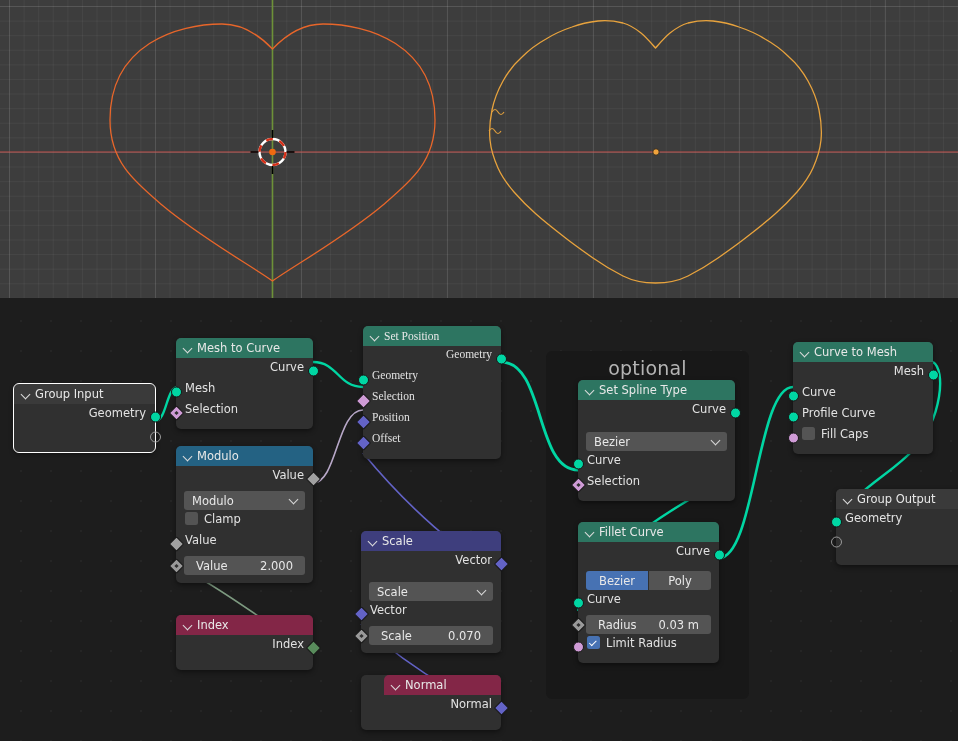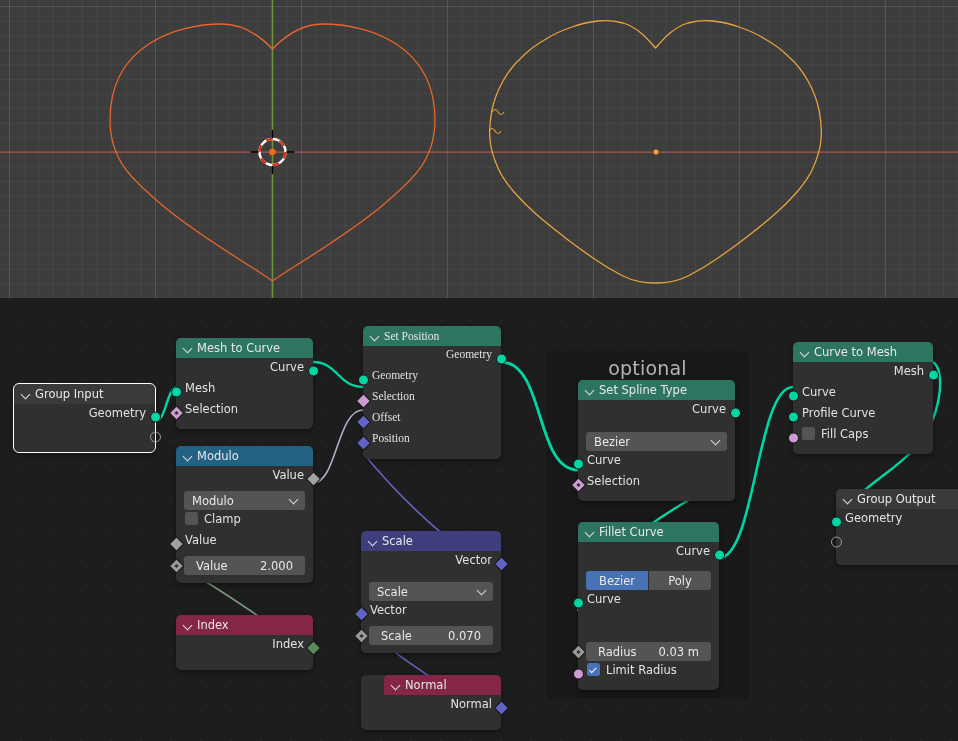--- a/index.html
+++ b/index.html
@@ -327,25 +327,25 @@
         <div class="row row-in">
           <span class="sock left s-circle s-geo"></span>
           <span class="lbl">Geometry</span>
         </div>
         <div class="row row-in">
           <span class="sock left s-diamond" style="background:#cf9bd6;"></span>
           <span class="lbl">Selection</span>
         </div>
         <div class="row row-in">
           <span class="sock left s-diamond s-vec"></span>
+          <span class="lbl">Position</span>
+        </div>
+        <div class="row row-in">
+          <span class="sock left s-diamond s-vec"></span>
           <span class="lbl">Offset</span>
-        </div>
-        <div class="row row-in">
-          <span class="sock left s-diamond s-vec"></span>
-          <span class="lbl">Position</span>
         </div>
       </div>
     </div>
 
     <div class="node" style="left:361px; top:233px; width:140px;">
       <div class="node-header" style="background:#3e3e7d;">
         <span class="chev"></span>
         <span>Scale</span>
       </div>
       <div class="node-body">
@@ -420,21 +420,21 @@
           <span class="sock right s-circle s-geo"></span>
         </div>
         <div class="segmented" style="margin-top:6px;">
           <div class="seg active">Bezier</div>
           <div class="seg">Poly</div>
         </div>
         <div class="row row-in">
           <span class="sock left s-circle s-geo"></span>
           <span class="lbl">Curve</span>
         </div>
-        <div class="row" style="height:23px;margin-top:27px;">
+        <div class="row" style="height:23px;">
           <span class="sock left s-dot-diamond"></span>
           <div class="widget numfield" style="flex:1;">
             <span class="nv-name">Radius</span>
             <span class="nv-val">0.03 m</span>
           </div>
         </div>
         <div class="checkrow">
           <span class="sock left s-circle" style="background:#cf9bd6;"></span>
           <span class="checkbox checked"></span>
           <span class="lbl">Limit Radius</span>

